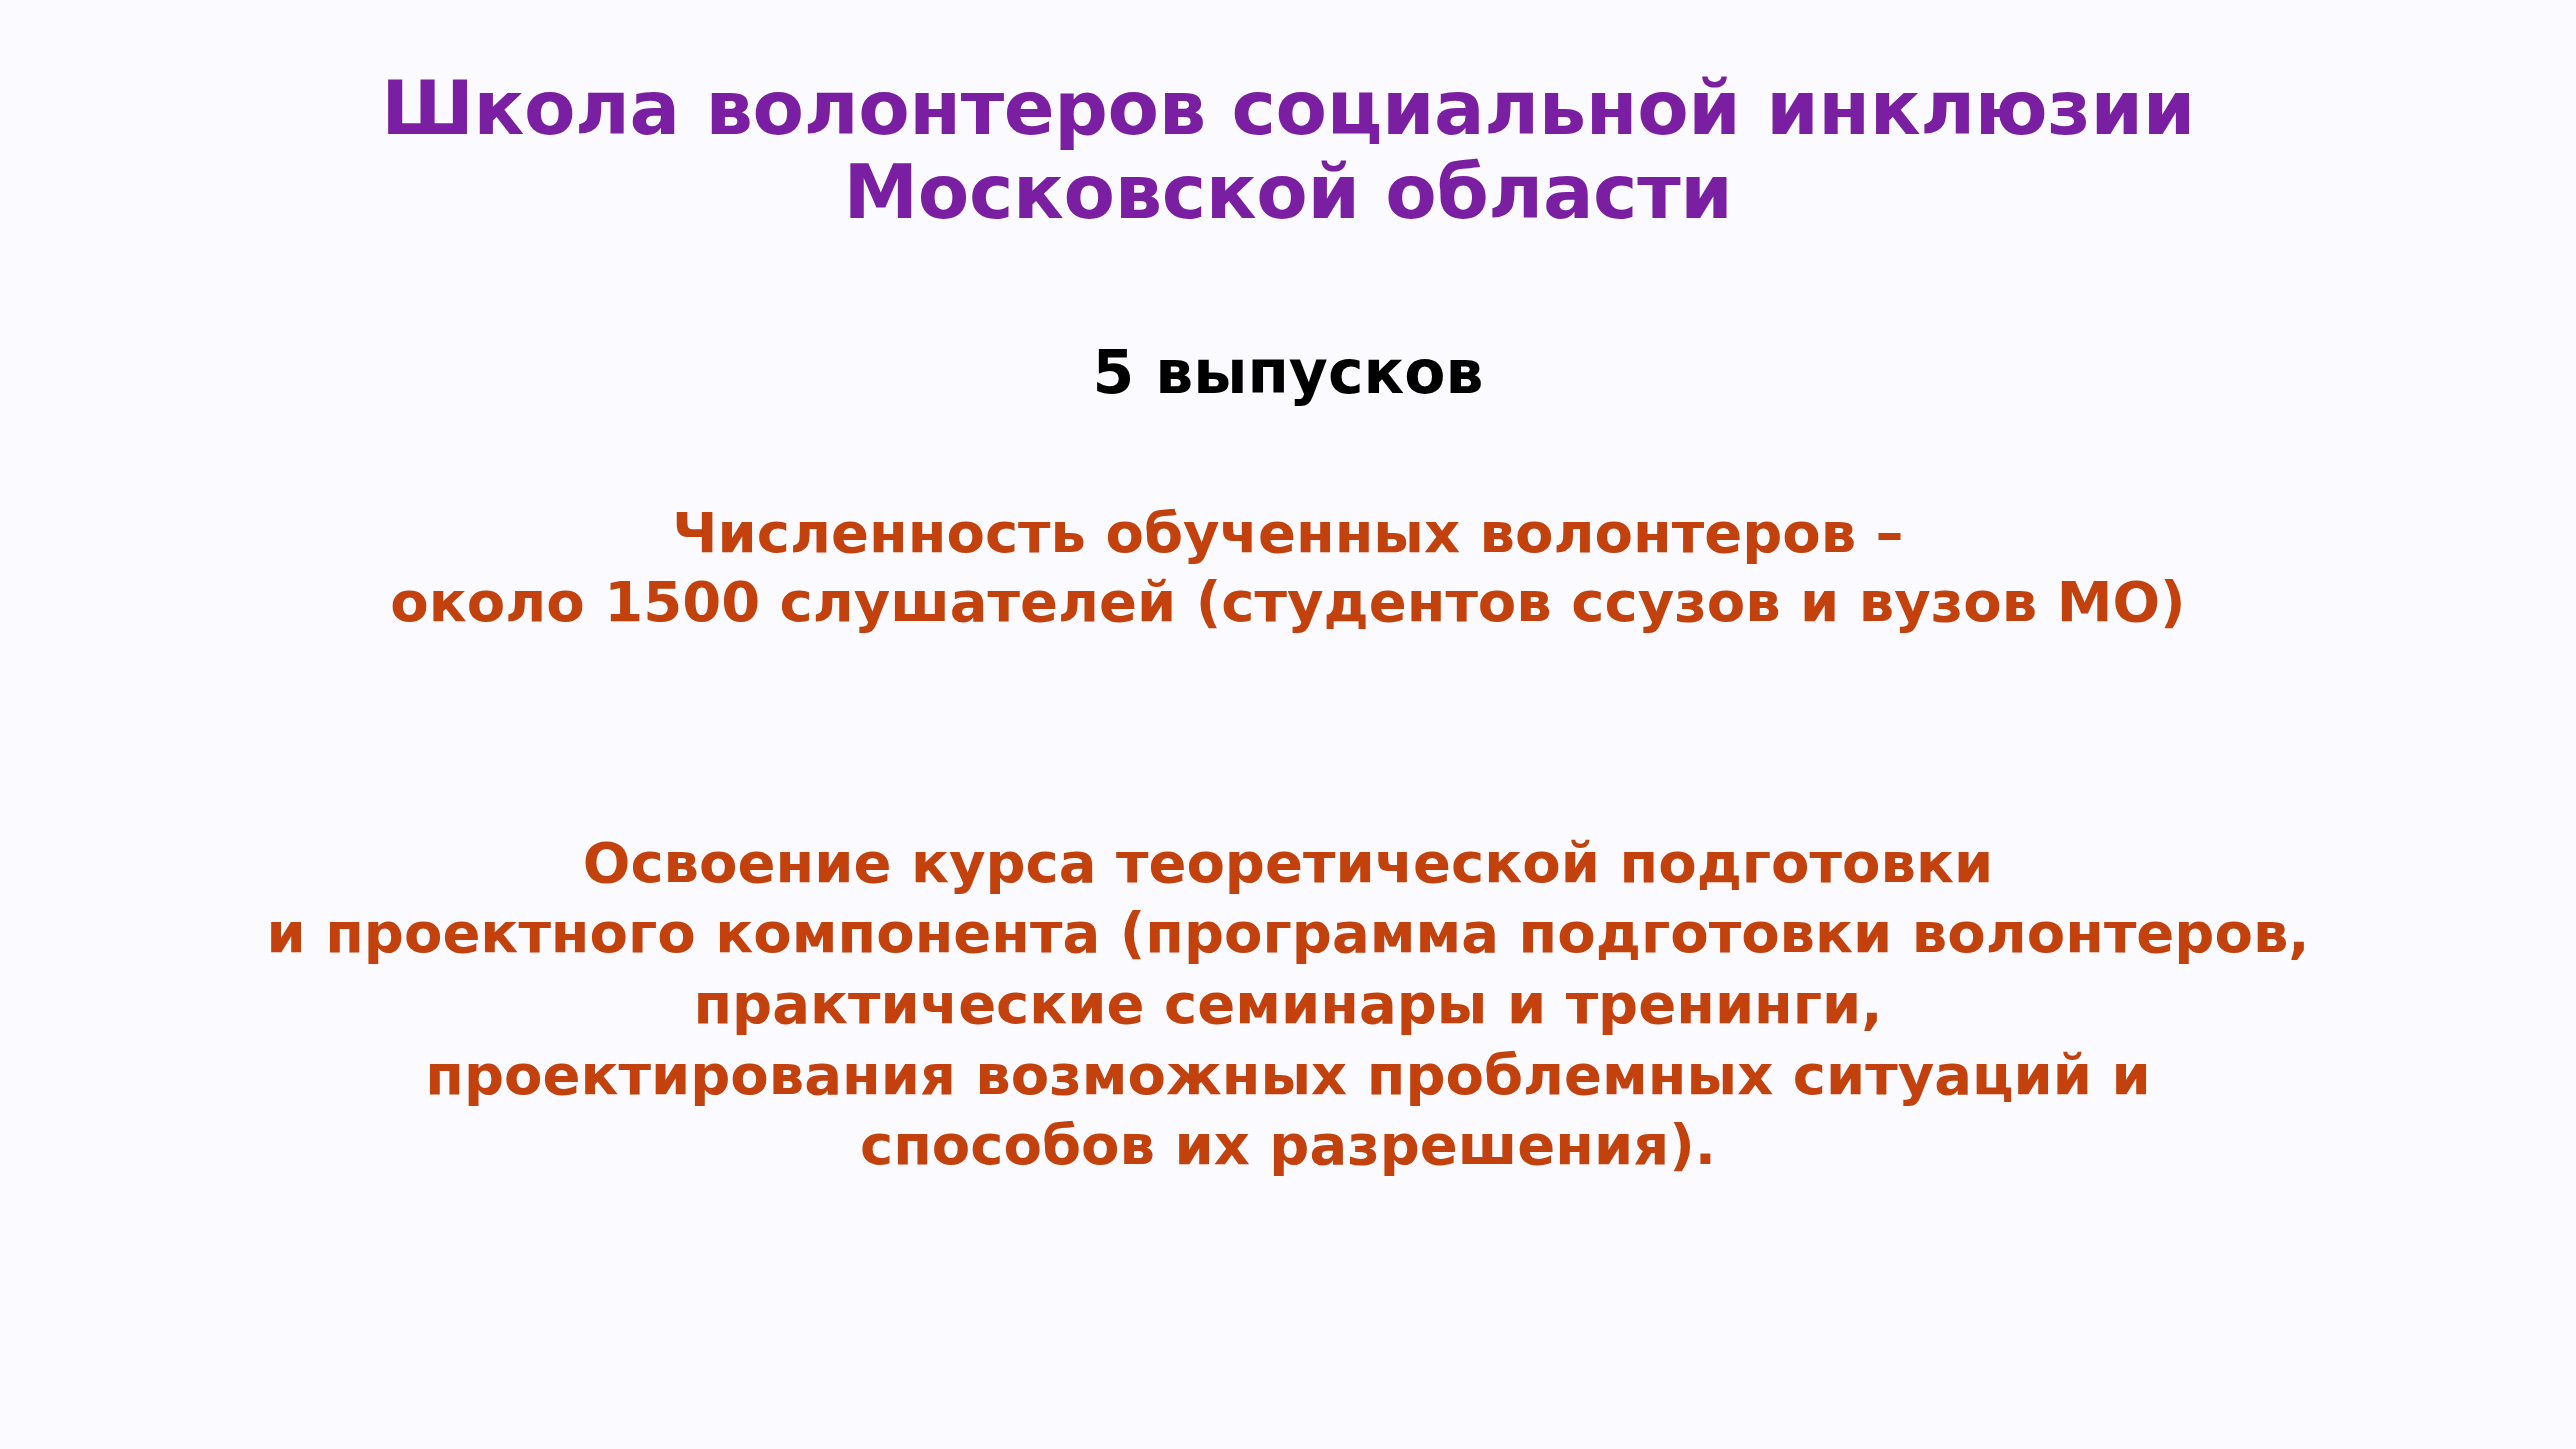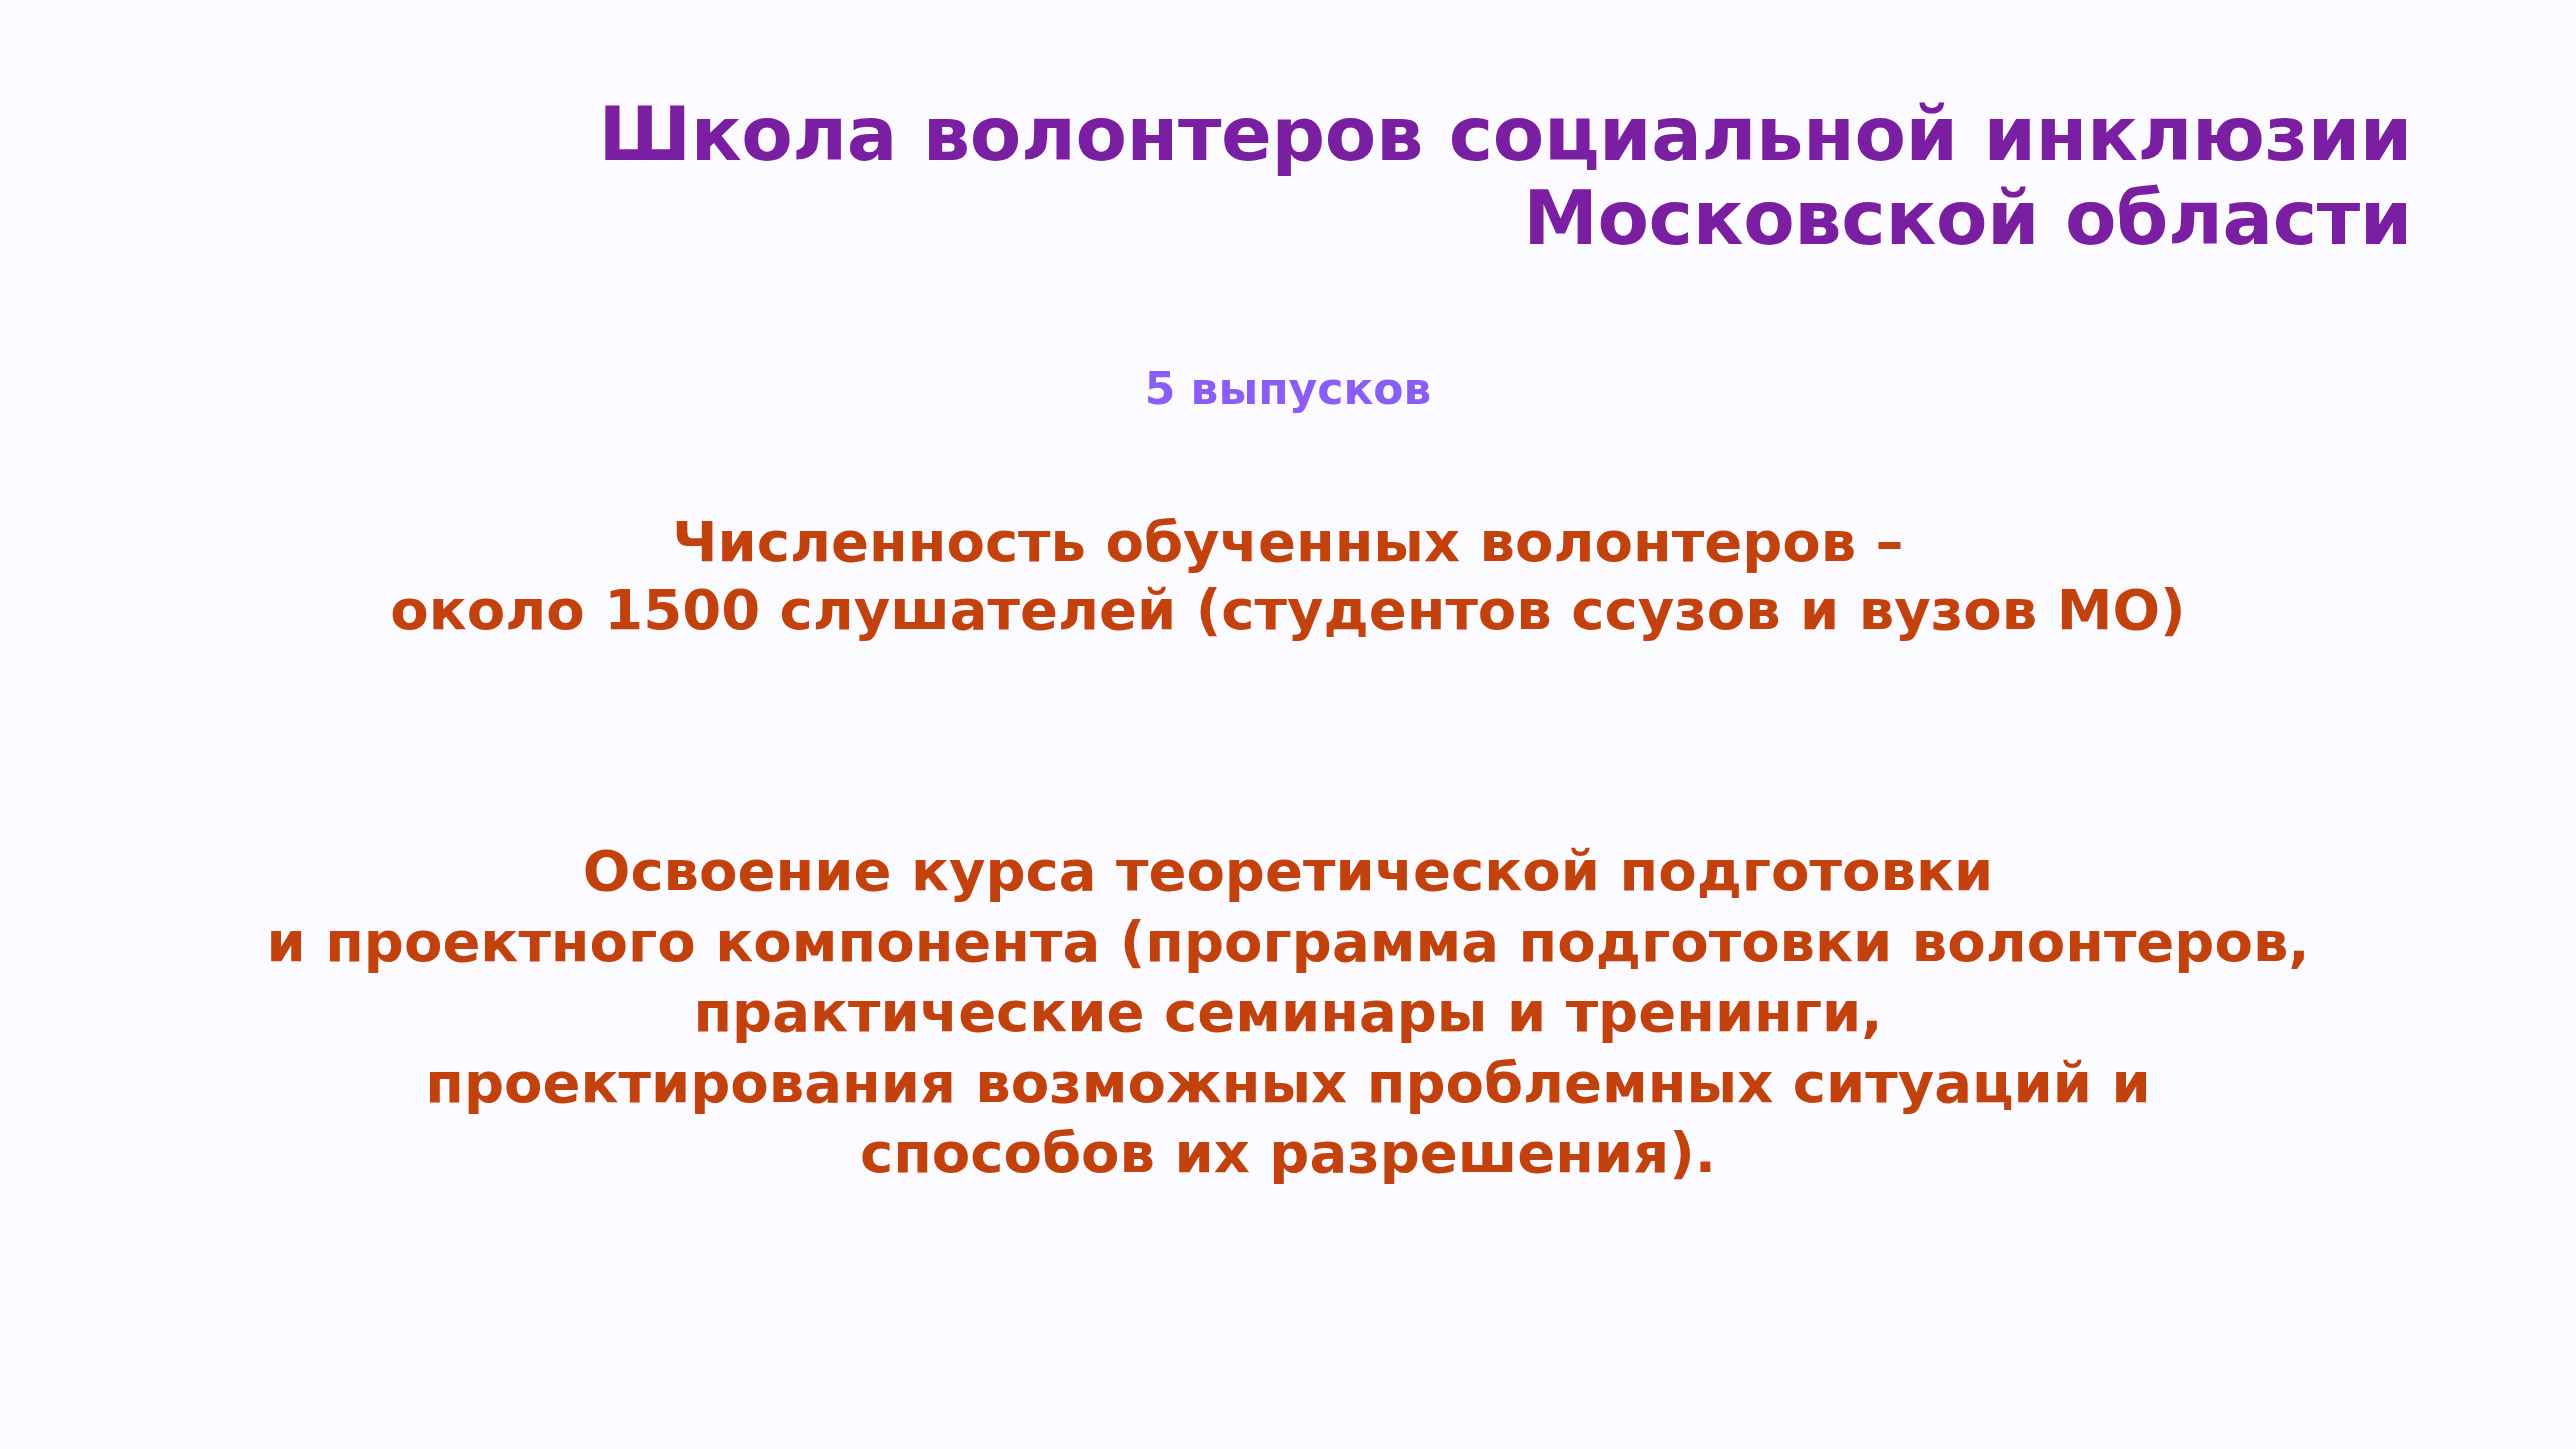--- a/index.html
+++ b/index.html
@@ -18,37 +18,37 @@
     position: relative;
     width: 2576px;
     height: 1449px;
     background: #fafaff;
     box-sizing: border-box;
     display: flex;
     flex-direction: column;
     align-items: center;
   }
   .title {
-    margin-top: 92px;
+    margin-top: 66px;
     width: 2248px;
-    text-align: right;
+    text-align: center;
     color: #7b1fa2;
     font-family: "DejaVu Sans", "Liberation Sans", sans-serif;
     font-weight: 700;
     font-size: 75px;
     line-height: 1.12;
     letter-spacing: -0.4px;
     white-space: pre-line;
   }
   .subtitle {
     margin-top: 55px;
     text-align: center;
-    color: #8b5cf6;
+    color: #000000;
     font-weight: 700;
-    font-size: 44px;
+    font-size: 60px;
     line-height: 1.1;
   }
   .block {
     width: 2350px;
     text-align: center;
     color: #c2410c;
     font-weight: 700;
     line-height: 1.22;
     white-space: pre-line;
   }

